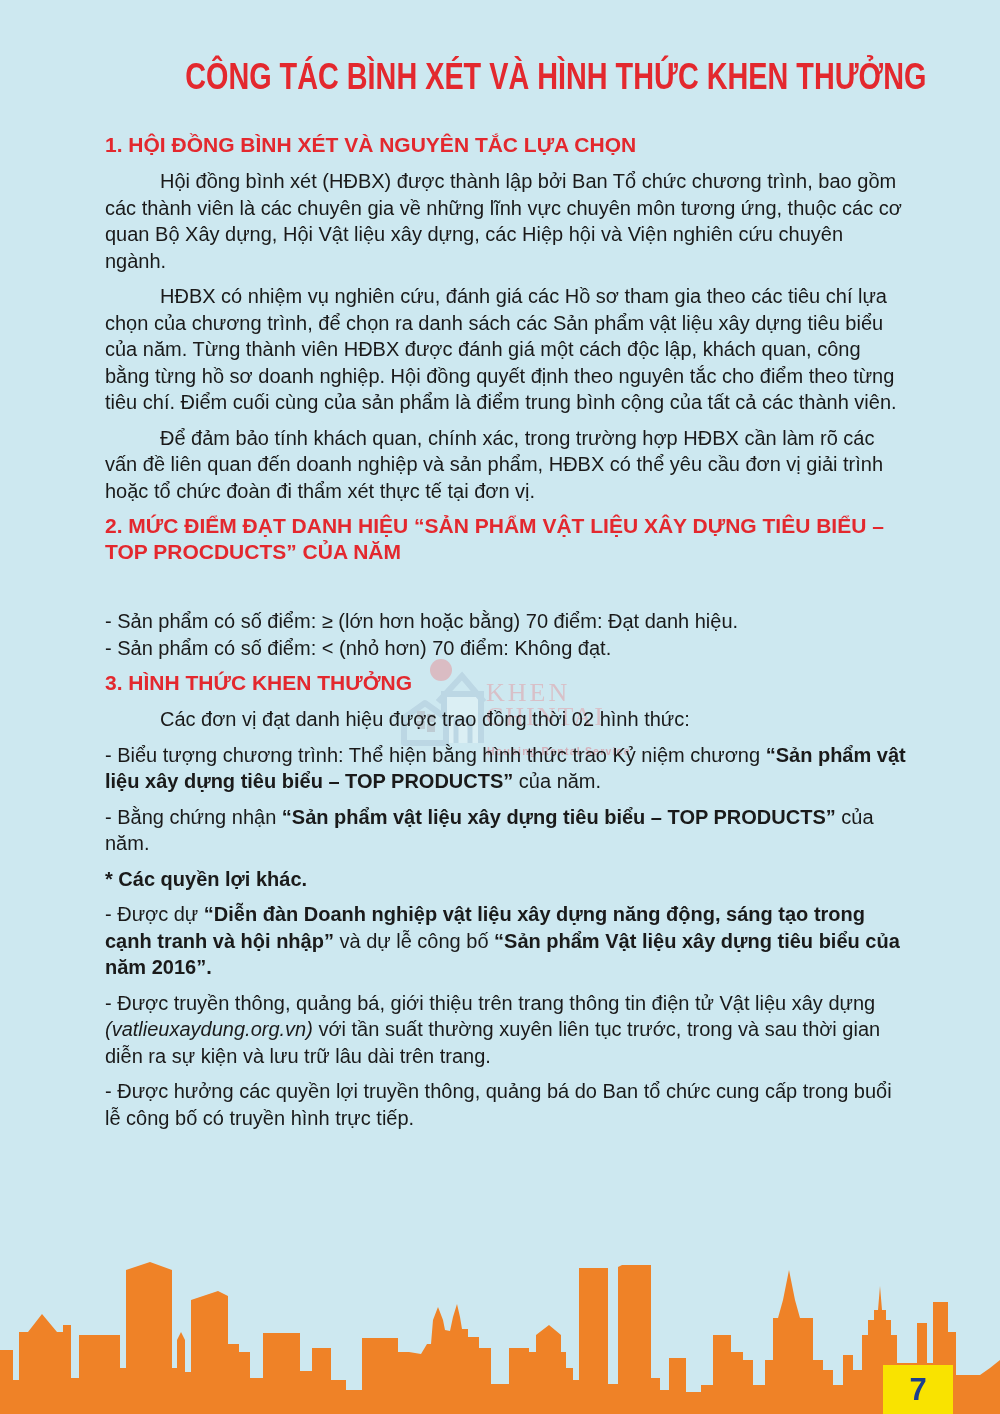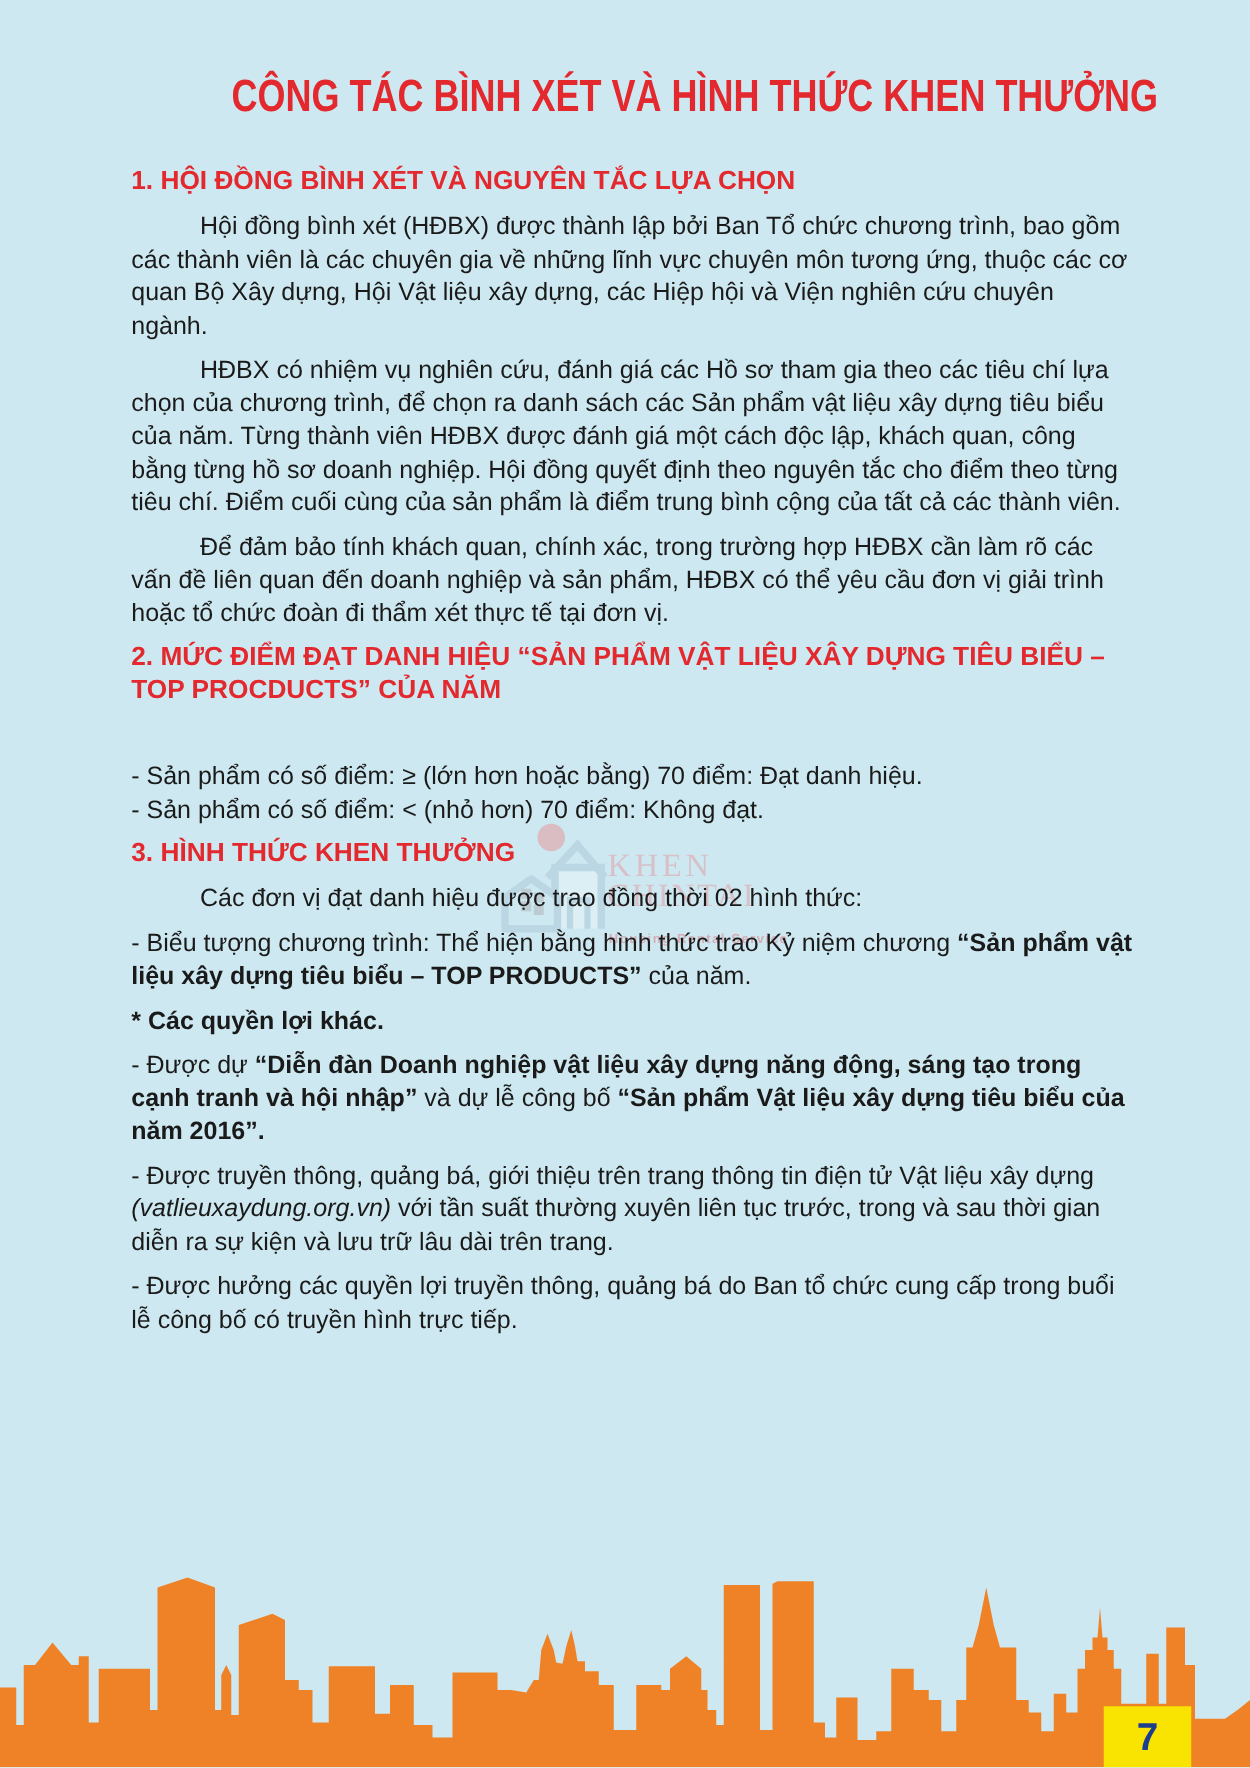--- a/index.html
+++ b/index.html
@@ -75,20 +75,21 @@
     <p class="indent"><span>HĐBX có nhiệm vụ nghiên cứu, đánh giá các Hồ sơ tham gia theo các tiêu chí lựa chọn của chương trình, để chọn ra danh sách các Sản phẩm vật liệu xây dựng tiêu biểu của năm. Từng thành viên HĐBX được đánh giá một cách độc lập, khách quan, công bằng từng hồ sơ doanh nghiệp. Hội đồng quyết định theo nguyên tắc cho điểm theo từng tiêu chí. Điểm cuối cùng của sản phẩm là điểm trung bình cộng của tất cả các thành viên.</span></p>
     <p class="indent"><span>Để đảm bảo tính khách quan, chính xác, trong trường hợp HĐBX cần làm rõ các vấn đề liên quan đến doanh nghiệp và sản phẩm, HĐBX có thể yêu cầu đơn vị giải trình hoặc tổ chức đoàn đi thẩm xét thực tế tại đơn vị.</span></p>
 
     <h2>2. MỨC ĐIỂM ĐẠT DANH HIỆU “SẢN PHẨM VẬT LIỆU XÂY DỰNG TIÊU BIỂU – TOP PROCDUCTS” CỦA NĂM</h2>
     <p class="tight"><span>- Sản phẩm có số điểm: ≥ (lớn hơn hoặc bằng) 70 điểm: Đạt danh hiệu.</span></p>
     <p><span>- Sản phẩm có số điểm: &lt; (nhỏ hơn) 70 điểm: Không đạt.</span></p>
 
     <h2>3. HÌNH THỨC KHEN THƯỞNG</h2>
     <p class="indent"><span>Các đơn vị đạt danh hiệu được trao đồng thời 02 hình thức:</span></p>
     <p><span>- Biểu tượng chương trình: Thể hiện bằng hình thức trao Kỷ niệm chương </span><span class="b">“Sản phẩm vật liệu xây dựng tiêu biểu – TOP PRODUCTS”</span><span> của năm.</span></p>
+    <p><span>- Bằng chứng nhận </span><span class="b">“Sản phẩm vật liệu xây dựng tiêu biểu – TOP PRODUCTS”</span><span> của năm.</span></p>
     <p><span class="b">* Các quyền lợi khác.</span></p>
     <p><span>- Được dự </span><span class="b">“Diễn đàn Doanh nghiệp vật liệu xây dựng năng động, sáng tạo trong cạnh tranh và hội nhập”</span><span> và dự lễ công bố </span><span class="b">“Sản phẩm Vật liệu xây dựng tiêu biểu của năm 2016”.</span></p>
     <p><span>- Được truyền thông, quảng bá, giới thiệu trên trang thông tin điện tử Vật liệu xây dựng </span><span class="i">(vatlieuxaydung.org.vn)</span><span> với tần suất thường xuyên liên tục trước, trong và sau thời gian diễn ra sự kiện và lưu trữ lâu dài trên trang.</span></p>
     <p><span>- Được hưởng các quyền lợi truyền thông, quảng bá do Ban tổ chức cung cấp trong buổi lễ công bố có truyền hình trực tiếp.</span></p>
   </div>
 
   <svg class="skyline" viewBox="0 0 1000 174" preserveAspectRatio="none">
     <path fill="#ef8227" d="M0,174 L0,110 13,110 13,140 19,140 19,92 28,92 42,74 57,92 63,92 63,85 71,85 71,138 79,138 79,95 120,95 120,128 126,128 126,30 150,22 172,30 172,128 177,128 177,100 181,92 185,100 185,132 191,132 191,60 218,51 228,56 228,104 239,104 239,112 250,112 250,138 263,138 263,93 300,93 300,131 312,131 312,108 331,108 331,140 346,140 346,150 362,150 362,98 398,98 398,112 409,112 421,114 427,104 431,104 433,80 438,67 443,80 445,90 450,91 453,77 457,64 460,77 462,89 468,89 468,97 479,97 479,108 491,108 491,144 509,144 509,108 529,108 529,112 536,112 536,95 549,85 561,95 561,112 566,112 566,128 573,128 573,140 579,140 579,28 608,28 608,144 618,144 618,27 622,25 651,25 651,138 660,138 660,150 669,150 669,118 686,118 686,152 701,152 701,145 713,145 713,95 731,95 731,112 743,112 743,120 753,120 753,145 765,145 765,120 773,120 773,78 778,78 783,60 786,45 789,30 792,45 795,60 800,78 813,78 813,120 823,120 823,130 833,130 833,145 843,145 843,115 853,115 853,130 862,130 862,95 868,95 868,80 874,80 874,70 878,70 880,46 882,70 886,70 886,80 891,80 891,95 897,95 897,123 917,123 917,83 927,83 927,123 933,123 933,62 948,62 948,92 956,92 956,135 980,135 990,128 1000,120 1000,174 Z"></path>
   </svg>
 

